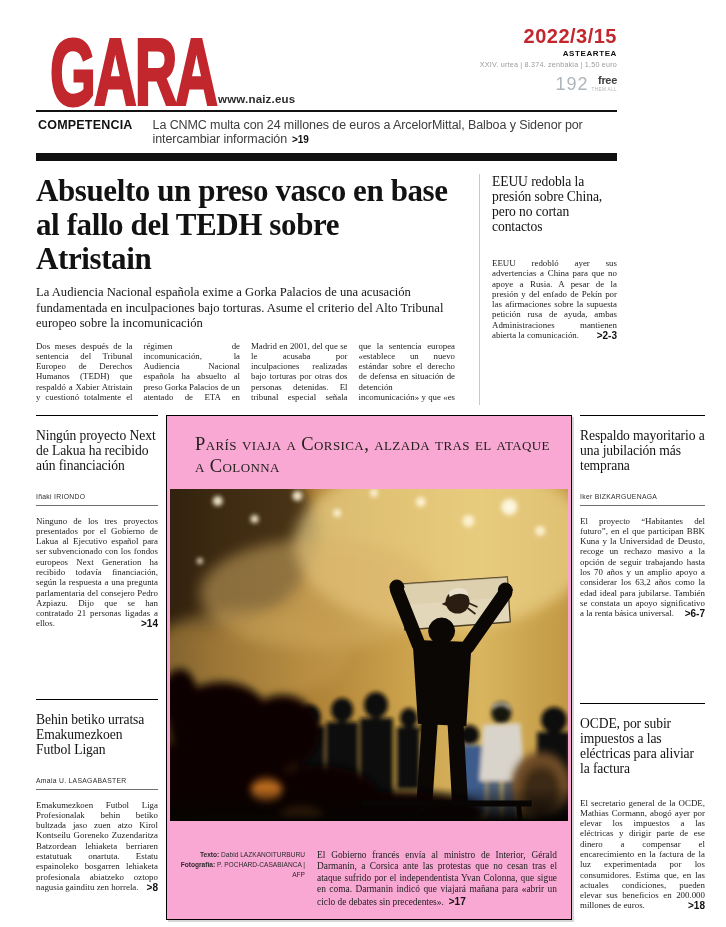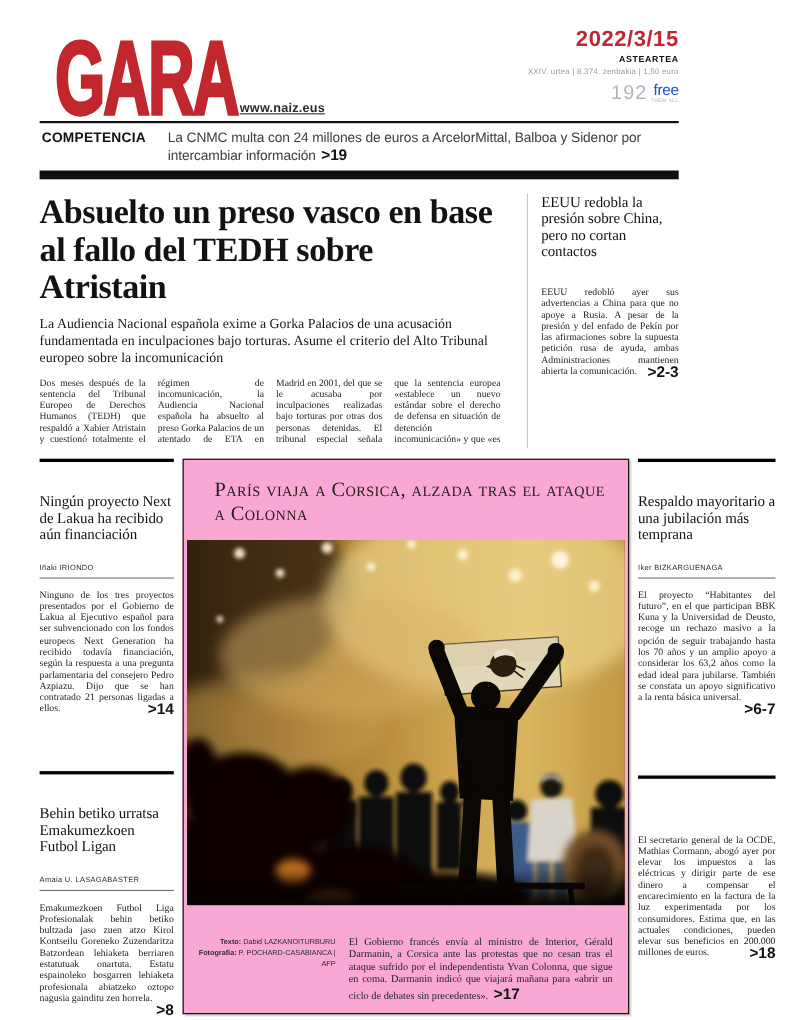--- a/index.html
+++ b/index.html
@@ -7,56 +7,56 @@
   body { height:927px; overflow:hidden; font-family:"Liberation Serif", serif; color:#1d1d1d; position:relative; }
   .page { width:638px; height:927px; padding:0 21px 0 36px; position:relative; }
 
   
   .masthead { position:relative; height:112px; border-bottom:2px solid #111; }
   .logo { position:absolute; left:14px; bottom:2px; display:inline-block;
           font-family:"Liberation Sans", sans-serif; font-weight:bold; font-size:95px; line-height:0.76;
           letter-spacing:-3px; color:#c1272d; -webkit-text-stroke:3px #c1272d;
           transform:scaleX(0.62); transform-origin:0 100%; white-space:nowrap; }
   .naiz { position:absolute; left:182px; bottom:5px; font-family:"Liberation Sans", sans-serif;
-          font-weight:bold; font-size:11.5px; color:#2b2b2b; letter-spacing:.2px;text-decoration:underline; }
+          font-weight:bold; font-size:11.5px; color:#2b2b2b; letter-spacing:.2px; }
   .mast-right { position:absolute; right:0; top:26px; text-align:right; font-family:"Liberation Sans", sans-serif; }
   .date { font-size:20px; font-weight:bold; color:#c1272d; letter-spacing:.5px; line-height:1; }
   .weekday { font-size:8px; font-weight:bold; color:#111; letter-spacing:.6px; margin-top:3px; }
   .edition { font-size:7.2px; color:#9b9b9b; margin-top:2px; letter-spacing:.2px; }
   .freeblock { margin-top:7px; display:flex; justify-content:flex-end; align-items:flex-start; gap:3px; }
   .freenum { font-size:18px; color:#aeb6bc; line-height:.9; letter-spacing:1px; }
-  .freeword { font-size:14px; font-weight:normal; color:#1d4ed8; line-height:.8; letter-spacing:-.3px; }
+  .freeword { font-size:11px; font-weight:bold; color:#404040; line-height:.8; letter-spacing:-.3px; }
   .freesub { font-size:4.6px; color:#b5b5b5; letter-spacing:.4px; text-align:left; margin-top:2px; }
 
   
   .kicker { display:flex; align-items:baseline; gap:20px; padding:6px 0 7px 2px;
             font-family:"Liberation Sans", sans-serif; font-size:12.5px; }
   .kicker .sec { font-weight:bold; color:#111; letter-spacing:.2px; }
   .kicker .ktext { color:#3d3d3d; letter-spacing:-.1px; }
   .blackbar { height:8px; background:#101010; }
 
   
-  .pref { font-family:"Liberation Sans", sans-serif; font-weight:bold; font-size:14px; color:#111; white-space:nowrap; margin-left:5px; }
+  .pref { font-family:"Liberation Sans", sans-serif; font-weight:bold; font-size:10px; color:#111; white-space:nowrap; margin-left:5px; }
   .byline { font-family:"Liberation Sans", sans-serif; font-size:6.8px; color:#2d2d2d; letter-spacing:.3px;
             border-bottom:1px solid #6f6f6f; padding-bottom:5px; margin:20px 0 10px; }
 
   
   .top-zone { display:grid; grid-template-columns:1fr 125px; column-gap:12px; margin-top:13px; min-height:212px; }
   .lead { border-right:1px solid #c9c9c9; padding-right:24px; }
   .lead h1 { font-size:31px; line-height:34px; font-weight:bold; color:#121212; letter-spacing:-.4px; }
   .deck { margin-top:9px; font-size:12.6px; line-height:15.5px; color:#161616; }
   .lead-cols { margin-top:9px; column-count:4; column-gap:11px; height:64px; overflow:hidden;
                font-size:8.8px; line-height:10.3px; text-align:justify; color:#222; }
   .rail-h { font-size:13.6px; line-height:15px; font-weight:normal; color:#121212; letter-spacing:-.1px; }
   .rail-b { font-size:8.9px; line-height:10.3px; text-align:justify; color:#222; }
   .eeuu .rail-b { margin-top:24px; }
 
   
   .mid-zone { display:grid; grid-template-columns:122px 406px 125px; column-gap:8px; margin-top:10px; }
-  .rail-story { border-top:3px solid #000000; padding-top:28px; }
+  .rail-story { border-top:1px solid #000000; padding-top:12px; }
   .rs-1 { min-height:268px; }
   .rs-r1 { min-height:272px; }
   .rail-b .pref { float:right; margin-top:1px; }
 
   
   .feature { background:#f9a8d4; border:1px solid #000000; box-shadow:2px 2px 0 rgba(0,0,0,.16); height:505px; }
   .f-head { padding:17px 18px 12px 28px; font-variant:small-caps; font-size:18.5px; line-height:22px;
             color:#22201c; letter-spacing:.4px; }
   .f-photo { height:332px; margin:0 3px; overflow:hidden; background:#8a6a30; }
   .f-photo svg { display:block; width:100%; height:100%; }
@@ -243,18 +243,19 @@
       </div>
     </div>
 
     <div>
       <div class="rail-story rs-r1">
         <div class="rail-h">Respaldo mayoritario a una jubilación más temprana</div>
         <div class="byline">Iker BIZKARGUENAGA</div>
         <div class="rail-b"><span>El proyecto “Habitantes del futuro”, en el que participan BBK Kuna y la Universidad de Deusto, recoge un rechazo masivo a la opción de seguir trabajando hasta los 70 años y un amplio apoyo a considerar los 63,2 años como la edad ideal para jubilarse. También se constata un apoyo significativo a la renta básica universal.</span><span class="pref">&gt;6-7</span></div>
       </div>
       <div class="rail-story" style="margin-top:16px;">
+        <div class="rail-h">OCDE, por subir impuestos a las eléctricas para aliviar la factura</div>
         <div class="rail-b" style="margin-top:22px;"><span>El secretario general de la OCDE, Mathias Cormann, abogó ayer por elevar los impuestos a las eléctricas y dirigir parte de ese dinero a compensar el encarecimiento en la factura de la luz experimentada por los consumidores. Estima que, en las actuales condiciones, pueden elevar sus beneficios en 200.000 millones de euros.</span><span class="pref">&gt;18</span></div>
       </div>
     </div>
 
   </div>
 </div>
 
 </body></html>

